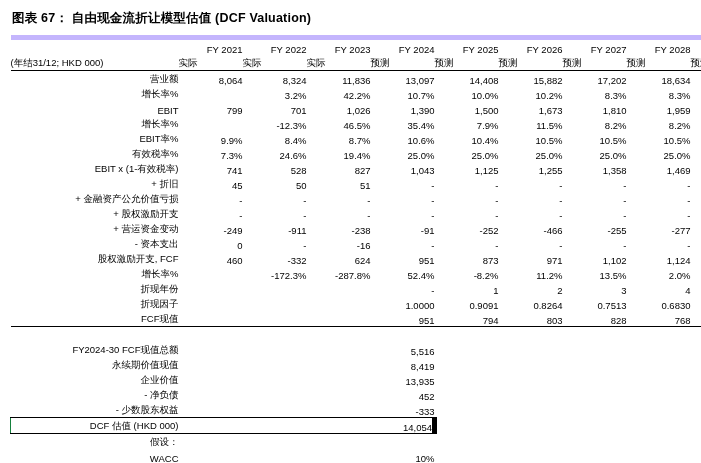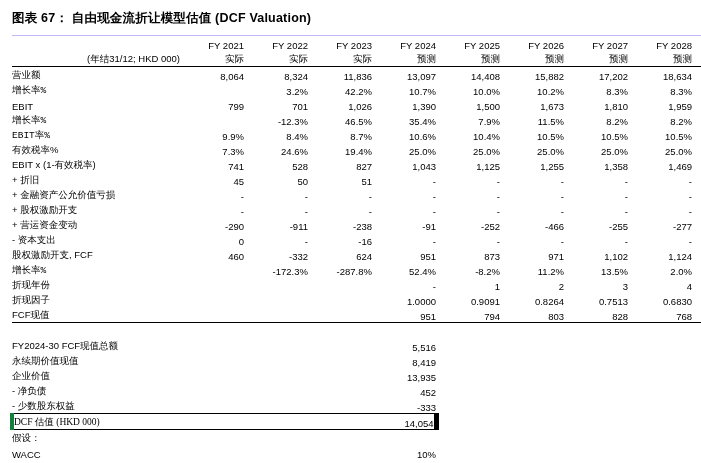--- a/index.html
+++ b/index.html
@@ -38,55 +38,55 @@
     padding: 0;
     vertical-align: bottom;
     white-space: nowrap;
     font-weight: normal;
     height: 15px;
   }
   col.label { width: 168px; }
   col.yr { width: 64px; }
 
   .lbl {
-    text-align: left;
+    text-align: right;
     padding-left: 2px;
   }
   .num {
     text-align: right;
     padding-right: 6px;
   }
   .hdr-year {
     text-align: right;
     padding-right: 6px;
     font-weight: bold;
     font-size: 9.5px;
   }
   .hdr-sub {
-    text-align: right;
+    text-align: left;
     padding-right: 6px;
     font-size: 9.5px;
     margin-top: 17px;
   }
-  .rule-top td { border-top: 1px solid #c4b5fd; }
+  .rule-top td { border-top: 5px solid #c4b5fd; }
   .rule-bottom td { border-bottom: 1px solid #000; }
   .rule-thin-bottom td { border-bottom: 1px solid #000; margin-top: 6px; }
   .b { font-weight: bold; }
-  .indent { padding-left: 14px; font-family: Liberation Mono, monospace; }
+  .indent { padding-left: 14px; }
   .unit-cell {
-    text-align: right;
+    text-align: left;
     padding-left: 2px;
     font-size: 9.5px;
   }
   .spacer td { height: 8px; }
   .boxed td {
     border-top: 1px solid #000;
     border-bottom: 1px solid #000;
   }
-  .boxed td:first-child { border-left: 4px solid #15803d; font-family: Liberation Serif, serif; }
+  .boxed td:first-child { border-left: 1px solid #15803d; }
   .boxed td.boxend { border-right: 5px solid #000000; }
 </style>
 </head>
 <body>
 
 <div class="page">
 
   <div class="title">图表 67： 自由现金流折让模型估值 (DCF Valuation)</div>
 
   <table class="dcf">
@@ -242,21 +242,21 @@
           <td class="num">-</td>
           <td class="num">-</td>
           <td class="num">-</td>
           <td class="num">-</td>
           <td class="num">-</td>
           <td class="num">-</td>
           <td class="num"></td>
         </tr>
         <tr>
           <td class="lbl">+ 营运资金变动</td>
-          <td class="num">-290</td>
+          <td class="num">-249</td>
           <td class="num">-911</td>
           <td class="num">-238</td>
           <td class="num">-91</td>
           <td class="num">-252</td>
           <td class="num">-466</td>
           <td class="num">-255</td>
           <td class="num">-277</td>
           <td class="num"></td>
         </tr>
         <tr>

